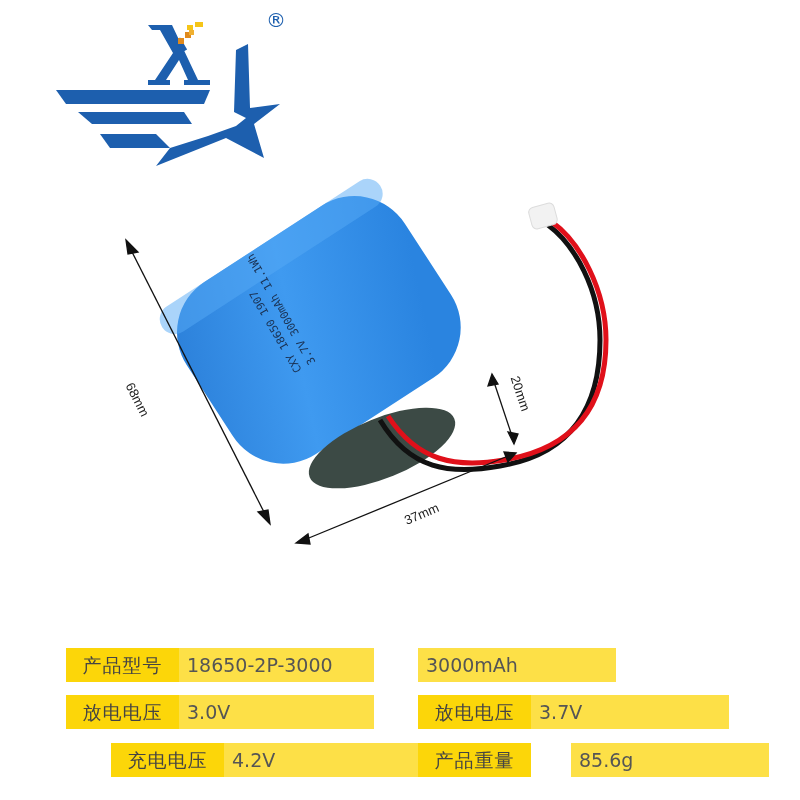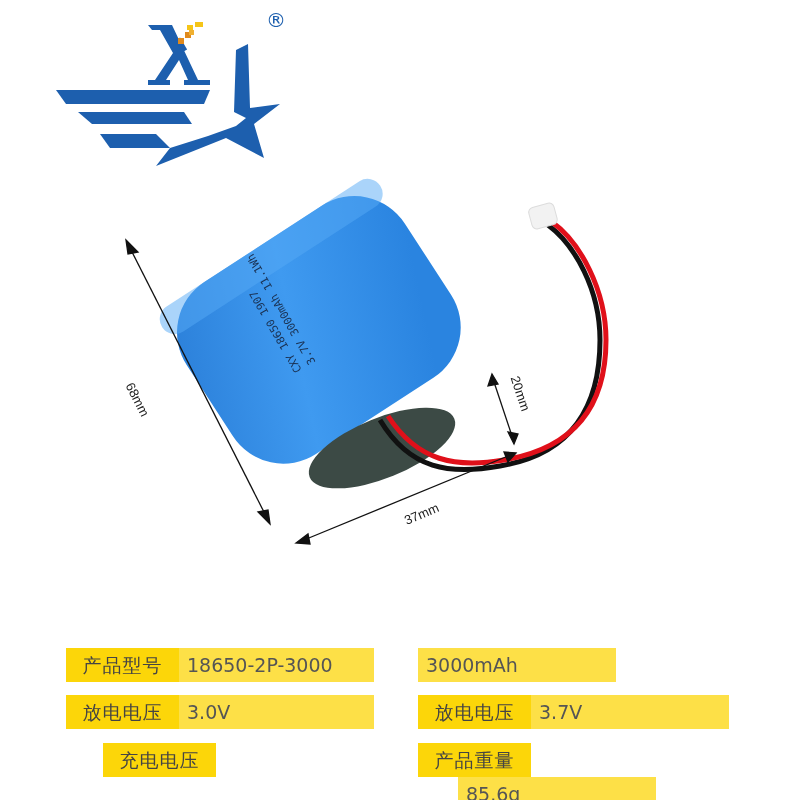--- a/index.html
+++ b/index.html
@@ -94,27 +94,28 @@
 <div class="dim-label" style="left:522px; top:374px; transform:rotate(72deg); transform-origin:left top;">20mm</div>
 
 <div class="spec-row" style="left:66px; top:648px;">
   <div class="spec-key">产品型号</div>
   <div class="spec-val" style="width:187px;">18650-2P-3000</div>
 </div>
 <div class="spec-row" style="left:66px; top:695px;">
   <div class="spec-key">放电电压</div>
   <div class="spec-val" style="width:187px;">3.0V</div>
 </div>
-<div class="spec-row" style="left:66px; top:743px;padding-left:37px;">
+<div class="spec-row" style="left:74px; top:743px;padding-left:37px;">
   <div class="spec-key">充电电压</div>
+  <div class="spec-val" style="width:187px;">4.2V</div>
 </div>
 
 <div class="spec-row" style="left:418px; top:648px;">
   <div class="spec-val" style="width:190px;">3000mAh</div>
 </div>
 <div class="spec-row" style="left:418px; top:695px;">
   <div class="spec-key">放电电压</div>
   <div class="spec-val" style="width:190px;">3.7V</div>
 </div>
-<div class="spec-row" style="left:418px; top:743px;flex-direction:column;">
+<div class="spec-row" style="left:418px; top:743px;">
   <div class="spec-key">产品重量</div>
   <div class="spec-val" style="width:190px;margin-left:40px;">85.6g</div>
 </div>
 
 </body></html>

